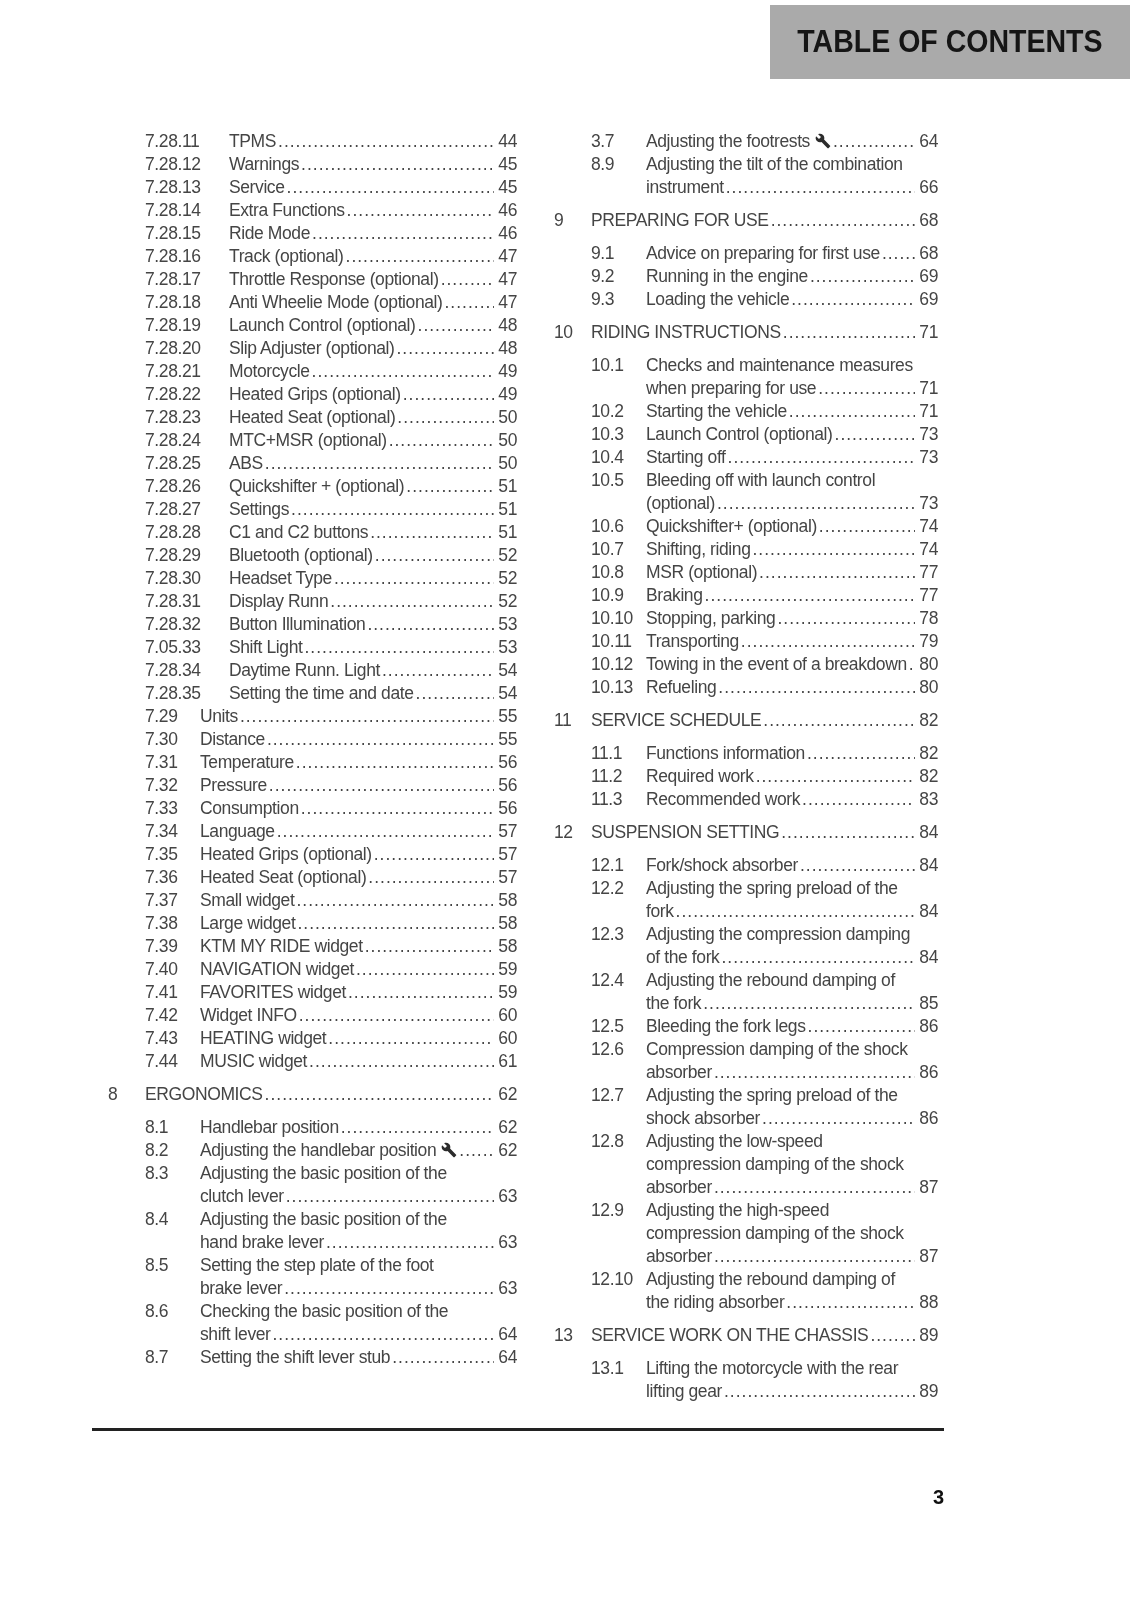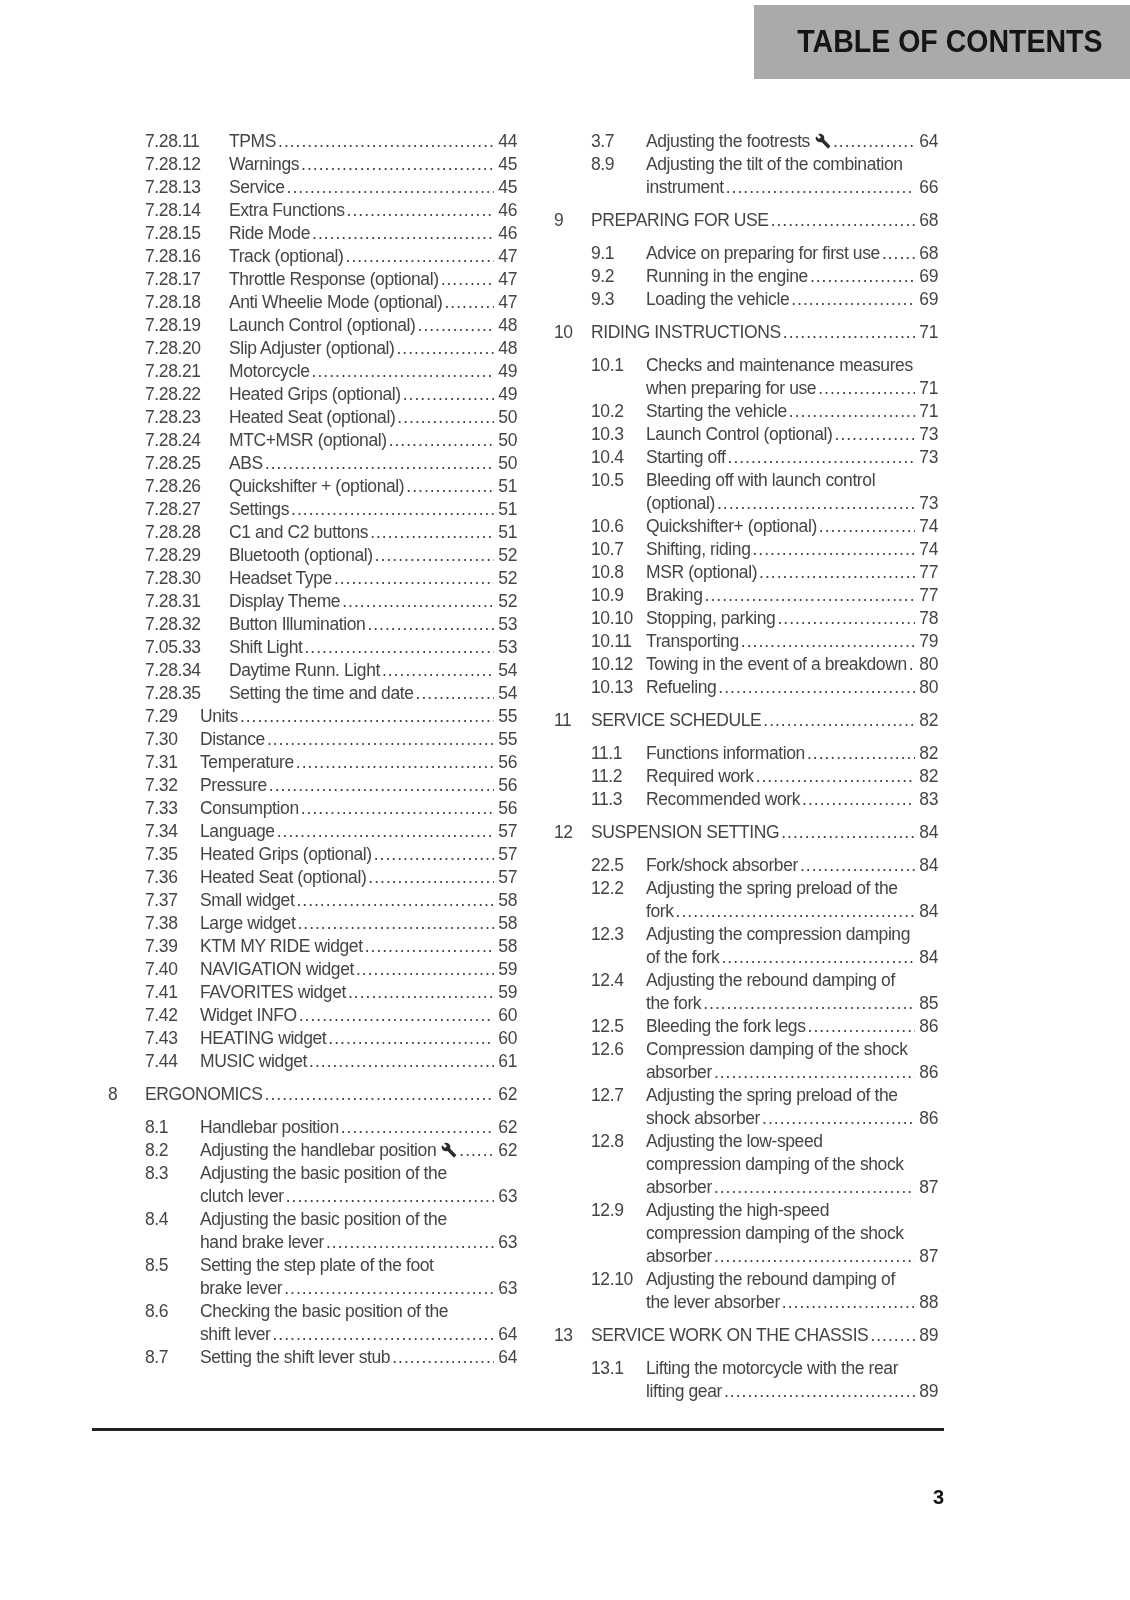--- a/index.html
+++ b/index.html
@@ -6,21 +6,21 @@
   body {
     width:1130px; height:1600px;
     background:#ffffff;
     font-family:"Liberation Sans", sans-serif;
     position:relative;
     overflow:hidden;
   }
   .header-box {
     position:absolute; top:5px; right:0; width:360px; height:74px;
     background:#aaaaaa;
-    display:flex; align-items:center; justify-content:center;padding-left:16px;
+    display:flex; align-items:center; justify-content:center;
   }
   .header-title {
     font-weight:bold; font-size:31px; color:#151515;
     white-space:nowrap; letter-spacing:0px;
     transform:scaleX(0.92); transform-origin:center;
   }
   .columns {
     position:absolute; left:108px; top:130px; width:830px;
     display:flex; gap:37px;
   }
@@ -270,21 +270,21 @@
             <span class="txt">Headset Type</span>
             <span class="leader"></span>
             <span class="pagenum">52</span>
           </div>
         </div>
       </div>
       <div class="entry lvl3">
         <span class="num">7.28.31</span>
         <div class="ebody">
           <div class="line last">
-            <span class="txt">Display Theme</span>
+            <span class="txt">Display Runn</span>
             <span class="leader"></span>
             <span class="pagenum">52</span>
           </div>
         </div>
       </div>
       <div class="entry lvl3">
         <span class="num">7.28.32</span>
         <div class="ebody">
           <div class="line last">
             <span class="txt">Button Illumination</span>
@@ -826,21 +826,21 @@
         <span class="num">12</span>
         <div class="ebody">
           <div class="line last">
             <span class="txt">SUSPENSION SETTING</span>
             <span class="leader"></span>
             <span class="pagenum">84</span>
           </div>
         </div>
       </div>
       <div class="entry lvl2">
-        <span class="num">22.5</span>
+        <span class="num">12.1</span>
         <div class="ebody">
           <div class="line last">
             <span class="txt">Fork/shock absorber</span>
             <span class="leader"></span>
             <span class="pagenum">84</span>
           </div>
         </div>
       </div>
       <div class="entry lvl2">
         <span class="num">12.2</span>
@@ -929,21 +929,21 @@
             <span class="leader"></span>
             <span class="pagenum">87</span>
           </div>
         </div>
       </div>
       <div class="entry lvl2">
         <span class="num">12.10</span>
         <div class="ebody">
           <div class="line">Adjusting the rebound damping of</div>
           <div class="line last">
-            <span class="txt">the lever absorber</span>
+            <span class="txt">the riding absorber</span>
             <span class="leader"></span>
             <span class="pagenum">88</span>
           </div>
         </div>
       </div>
       <div class="entry lvl1">
         <span class="num">13</span>
         <div class="ebody">
           <div class="line last">
             <span class="txt">SERVICE WORK ON THE CHASSIS</span>

